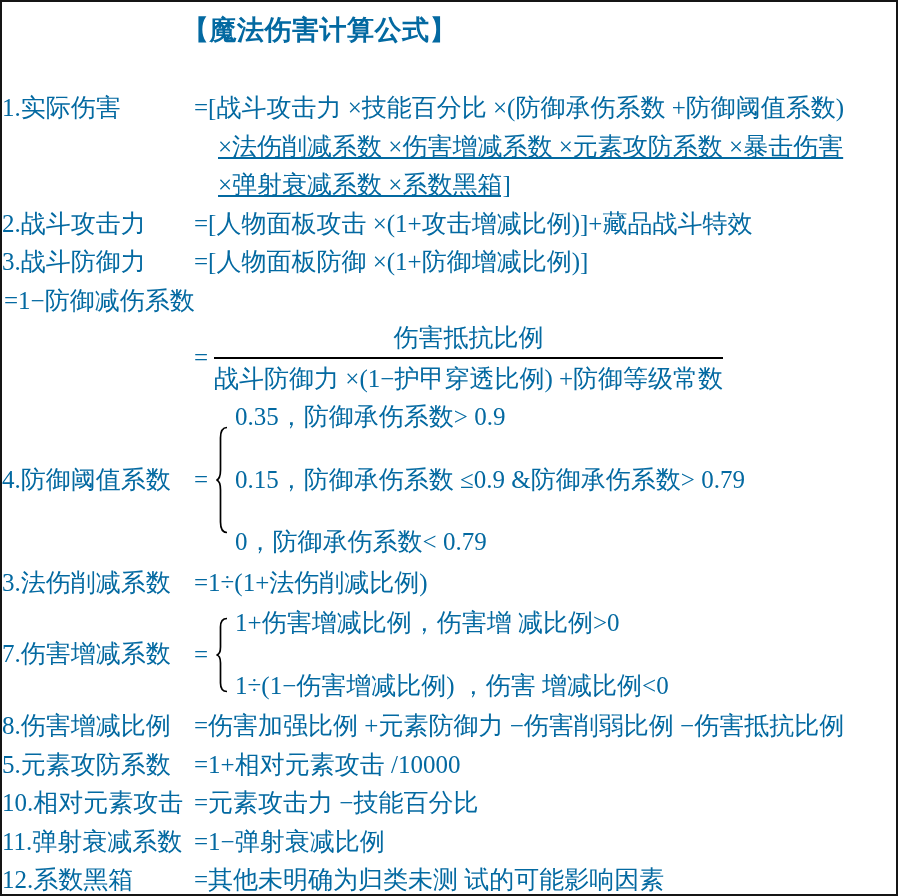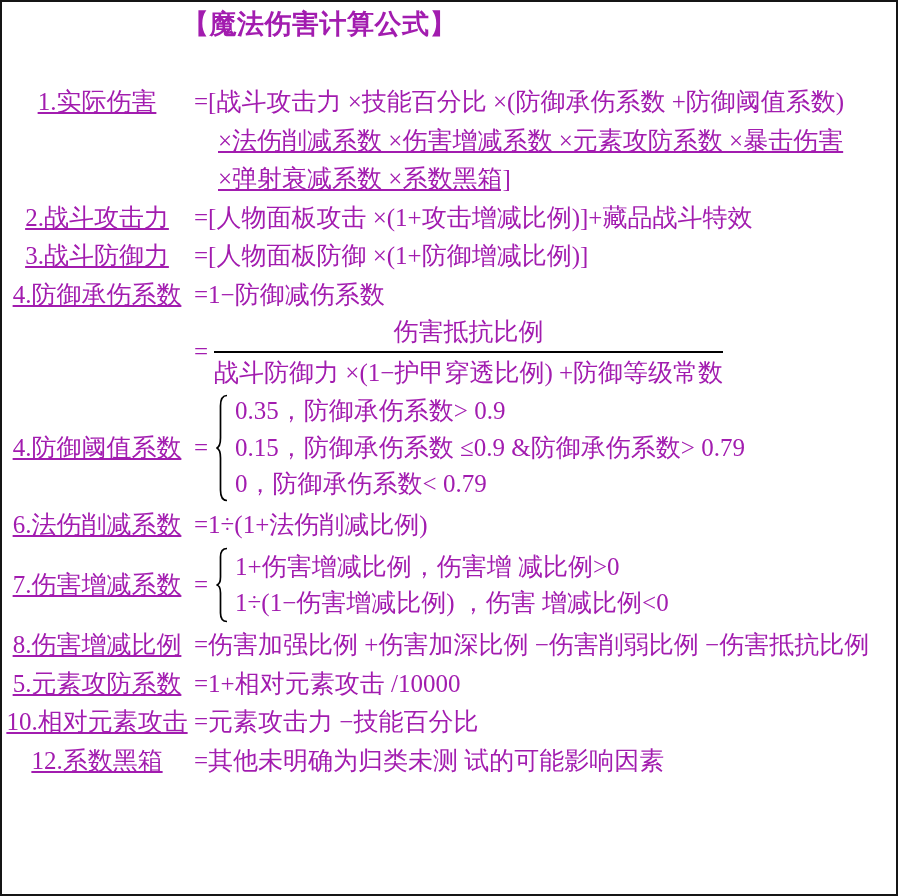--- a/index.html
+++ b/index.html
@@ -3,62 +3,62 @@
 <meta charset="utf-8">
 <style>
   * { margin: 0; padding: 0; box-sizing: border-box; }
   html, body { background: #ffffff; }
   .page {
     position: relative;
     width: 898px;
     height: 896px;
     border: 2px solid #151515;
     background: #ffffff;
-    color: #a21caf;
+    color: #0369a1;
     font-family: "Liberation Serif", "DejaVu Serif", serif;
     overflow: hidden;
+    padding-top: 6px;
   }
   .title {
     font-size: 27px;
     font-weight: bold;
     margin: 4px 0 0 180px;
     letter-spacing: 0.5px;
     white-space: nowrap;
   }
   .rows { margin-top: 41px; }
   .frow { display: flex; align-items: flex-start; }
   .frow.vcenter { align-items: center; }
   .lbl {
     flex: none;
     width: 190px;
-    text-align: center;
+    text-align: left;
     font-size: 25px;
     line-height: 38.5px;
     white-space: nowrap;
-    text-decoration: underline;
   }
   .content {
     font-size: 25px;
     line-height: 38.5px;
     white-space: nowrap;
     padding-left: 2px;
   }
   .cline { line-height: 38.5px; }
   .indent { padding-left: 24px; text-decoration: underline; }
   .mathline { display: flex; align-items: center; padding-left: 2px; font-size: 25px; }
   .eq { line-height: 36px; padding-right: 3px; }
   .frac { display: inline-block; text-align: center; margin-left: 3px; }
   .frac .num {
     display: block;
     border-bottom: 2px solid #000;
     line-height: 33px;
     padding: 1px 14px 3px 14px;
   }
   .frac .den { display: block; line-height: 35px; padding-top: 2px; }
-  .cases { display: flex; flex-direction: column; }
+  .cases { display: flex; flex-direction: column; gap: 26px; }
   .cases .case-line { line-height: 36.5px; white-space: nowrap; }
   .brace { flex: none; margin: 0 5px 0 4px; display: block; }
   .cases-row-pad { padding: 3px 0; }
 </style>
 </head>
 <body>
 
 <div class="page">
 
   <div class="title">【魔法伤害计算公式】</div>
@@ -78,21 +78,20 @@
       <div class="lbl">2.战斗攻击力</div>
       <div class="content">=[人物面板攻击 ×(1+攻击增减比例)]+藏品战斗特效</div>
     </div>
 
     <div class="frow">
       <div class="lbl">3.战斗防御力</div>
       <div class="content">=[人物面板防御 ×(1+防御增减比例)]</div>
     </div>
 
     <div class="frow">
-      <div class="lbl">4.防御承伤系数</div>
       <div class="content">=1−防御减伤系数</div>
     </div>
 
     <div class="frow vcenter">
       <div class="lbl"></div>
       <div class="mathline">
         <span class="eq">=</span>
         <span class="frac">
           <span class="num">伤害抵抗比例</span>
           <span class="den">战斗防御力 ×(1−护甲穿透比例) +防御等级常数</span>
@@ -109,53 +108,57 @@
         </svg>
         <span class="cases">
           <span class="case-line">0.35，防御承伤系数&gt; 0.9</span>
           <span class="case-line">0.15，防御承伤系数 ≤0.9 &amp;防御承伤系数&gt; 0.79</span>
           <span class="case-line">0，防御承伤系数&lt; 0.79</span>
         </span>
       </div>
     </div>
 
     <div class="frow">
-      <div class="lbl">6.法伤削减系数</div>
+      <div class="lbl">3.法伤削减系数</div>
       <div class="content">=1÷(1+法伤削减比例)</div>
     </div>
 
     <div class="frow vcenter cases-row-pad">
       <div class="lbl">7.伤害增减系数</div>
       <div class="mathline">
         <span class="eq">=</span>
         <svg class="brace" width="15" height="76" viewBox="0 0 15 76" preserveAspectRatio="none">
           <path d="M12,1.5 Q5.5,1.5 5.5,10 L5.5,30 Q5.5,37.5 1.5,38 Q5.5,38.5 5.5,46 L5.5,66 Q5.5,74.5 12,74.5" fill="none" stroke="#000" stroke-width="1.7"></path>
         </svg>
         <span class="cases">
           <span class="case-line">1+伤害增减比例，伤害增 减比例&gt;0</span>
           <span class="case-line">1÷(1−伤害增减比例) ，伤害 增减比例&lt;0</span>
         </span>
       </div>
     </div>
 
     <div class="frow">
       <div class="lbl">8.伤害增减比例</div>
-      <div class="content">=伤害加强比例 +伤害加深比例 −伤害削弱比例 −伤害抵抗比例</div>
+      <div class="content">=伤害加强比例 +元素防御力 −伤害削弱比例 −伤害抵抗比例</div>
     </div>
 
     <div class="frow">
       <div class="lbl">5.元素攻防系数</div>
       <div class="content">=1+相对元素攻击 /10000</div>
     </div>
 
     <div class="frow">
       <div class="lbl">10.相对元素攻击</div>
       <div class="content">=元素攻击力 −技能百分比</div>
     </div>
 
+    <div class="frow">
+      <div class="lbl">11.弹射衰减系数</div>
+      <div class="content">=1−弹射衰减比例</div>
+    </div>
 
     <div class="frow">
       <div class="lbl">12.系数黑箱</div>
       <div class="content">=其他未明确为归类未测 试的可能影响因素</div>
     </div>
 
   </div>
 </div>
 
 </body></html>

